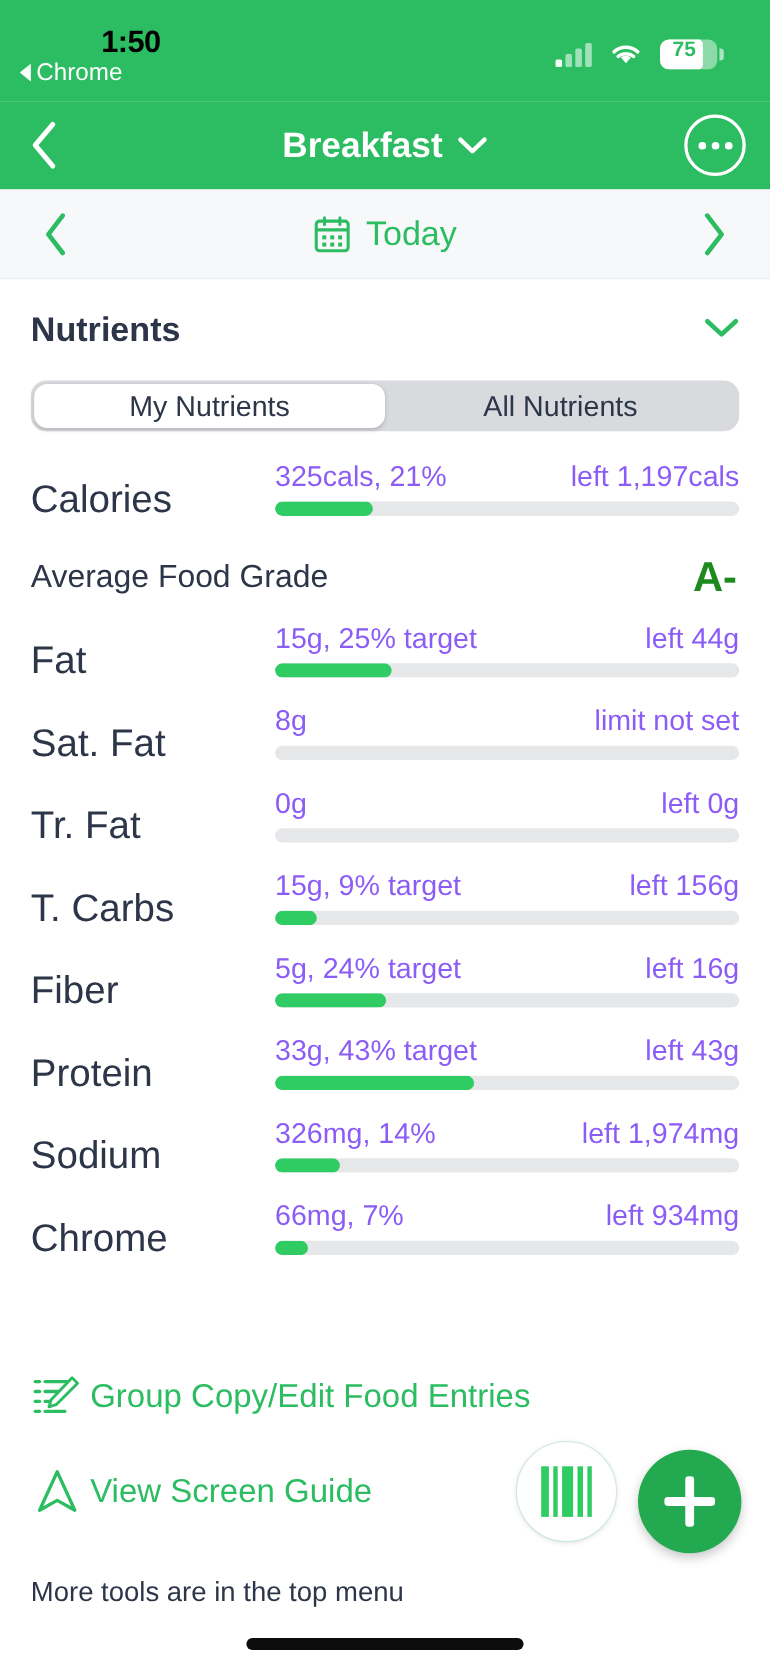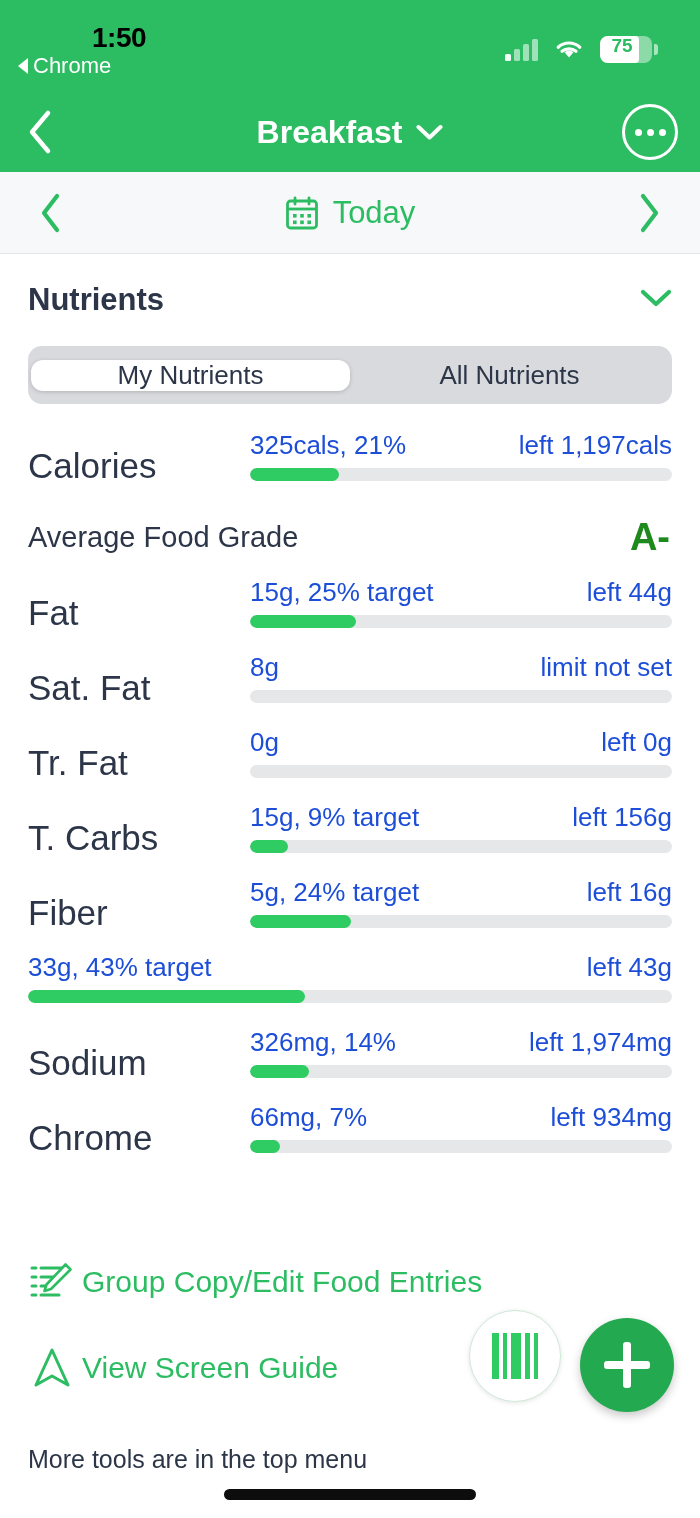--- a/index.html
+++ b/index.html
@@ -176,24 +176,23 @@
   .sec-title {
     font-size: 31px;
     font-weight: bold;
     color: #2c3648;
   }
 
   .segmented {
     display: flex;
     background: #d8dade;
     border-radius: 14px;
-    height: 58px;
+    height: 46px;
     margin-top: 20px;
     padding: 3px;
-    align-items: center;
   }
   .seg {
     flex: 1;
     display: flex; align-items: center; justify-content: center;
     font-size: 26px;
     color: #2c3648;
     border-radius: 12px;
   }
   .seg.active {
     background: #ffffff;
@@ -217,21 +216,21 @@
   }
   .nrow .nbody {
     flex: 1 1 auto;
     padding-top: 4px;
   }
   .nvals {
     display: flex;
     justify-content: space-between;
     align-items: center;
     font-size: 26px;
-    color: #1d4ed8;
+    color: #8b5cf6;
     margin-bottom: 7px;
   }
   .track {
     width: 100%;
     height: 13px;
     background: #e6e7e9;
     border-radius: 7px;
     overflow: hidden;
   }
   .track .bar {
@@ -493,20 +492,21 @@
             <span>5g, 24% target</span>
             <span>left 16g</span>
           </div>
           <div class="track">
             <div class="bar" style="width: 24%;"></div>
           </div>
         </div>
       </div>
 
       <div class="nrow">
+        <div class="nlabel">Protein</div>
         <div class="nbody">
           <div class="nvals">
             <span>33g, 43% target</span>
             <span>left 43g</span>
           </div>
           <div class="track">
             <div class="bar" style="width: 43%;"></div>
           </div>
         </div>
       </div>

